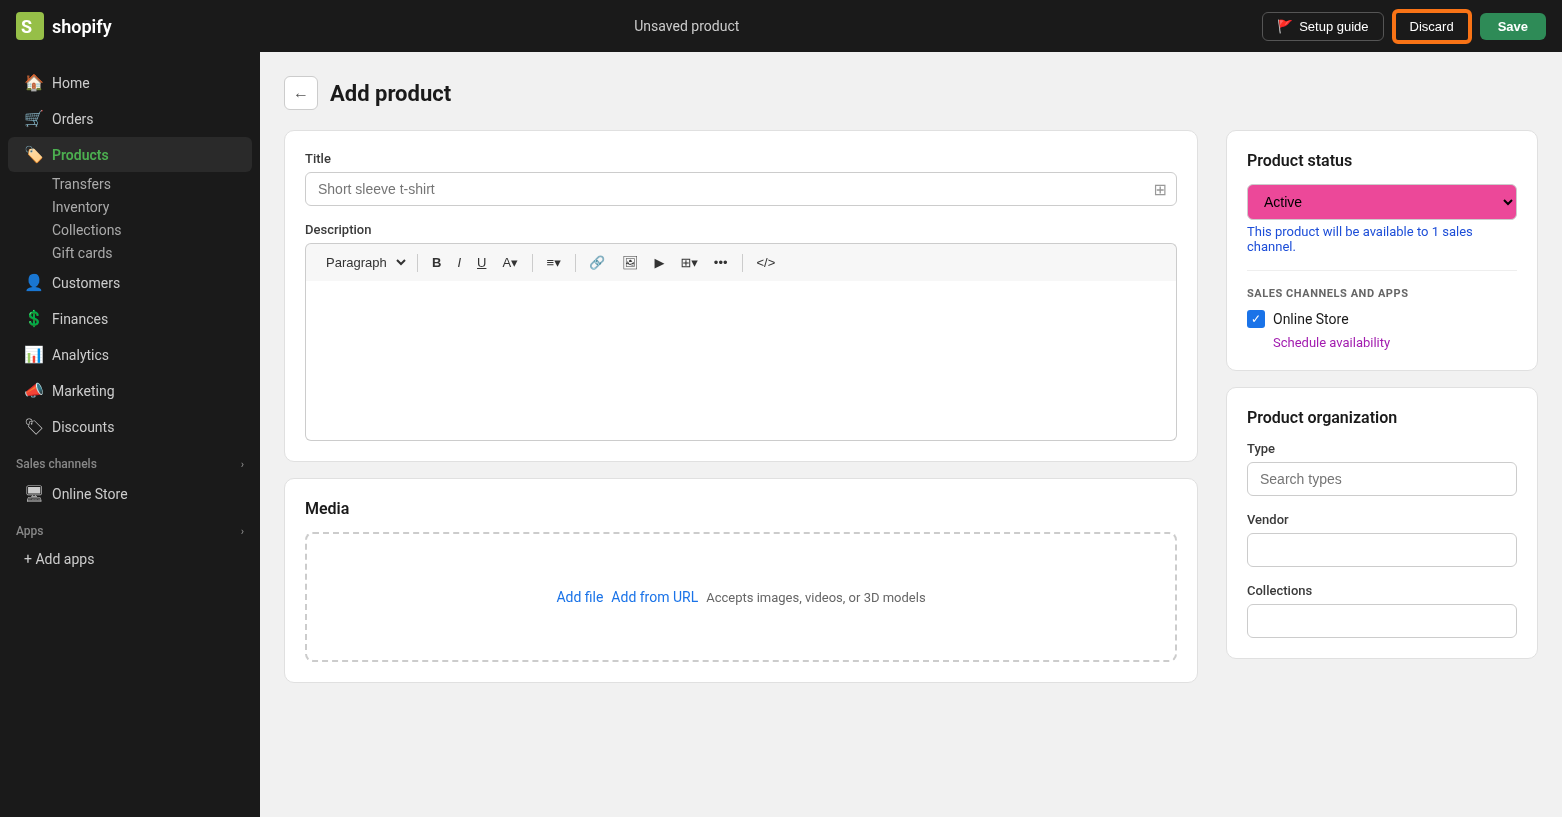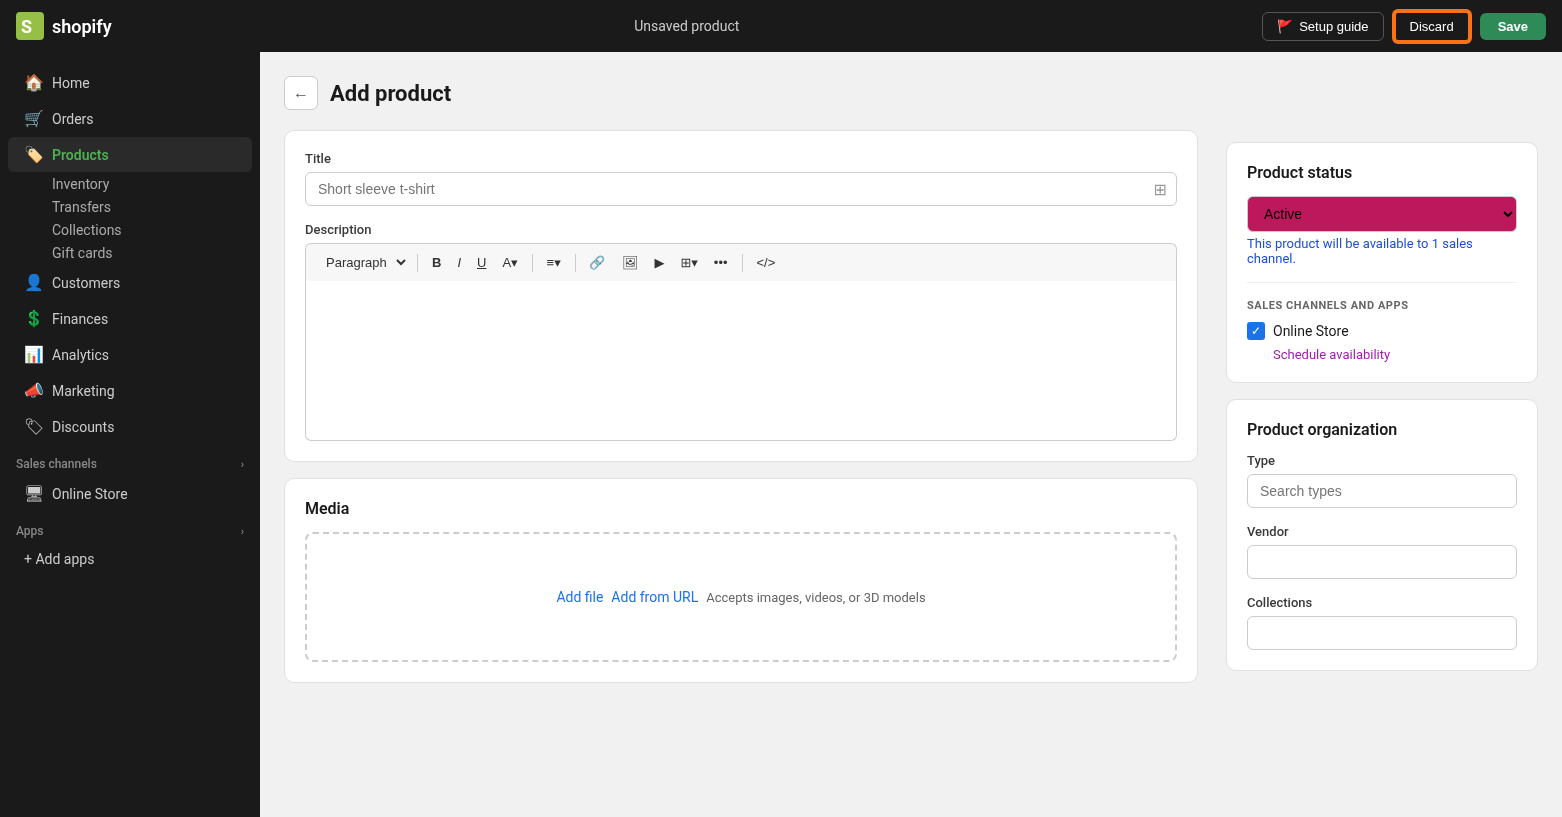--- a/index.html
+++ b/index.html
@@ -53,21 +53,21 @@
     
     .main { margin-left: 260px; flex: 1; padding: 24px 24px; }
     .page-header { display: flex; align-items: center; gap: 12px; margin-bottom: 20px; }
     .back-btn {
       border: 1px solid #ccc; background: #fff; border-radius: 6px;
       width: 34px; height: 34px; display: flex; align-items: center; justify-content: center;
       cursor: pointer; font-size: 16px; color: #555;
     }
     .page-title { font-size: 22px; font-weight: 700; color: #1a1a1a; }
 
-    .content-area { display: flex; gap: 20px; align-items: center; }
+    .content-area { display: flex; gap: 20px; align-items: flex-start; }
     .main-col { flex: 1; display: flex; flex-direction: column; gap: 16px; }
     .side-col { width: 320px; min-width: 320px; display: flex; flex-direction: column; gap: 16px; padding-left: 8px; }
 
     
     .card { background: #fff; border-radius: 10px; border: 1px solid #e0e0e0; padding: 20px; }
     .card-title { font-size: 16px; font-weight: 600; margin-bottom: 14px; }
 
     .field-label { font-size: 13px; font-weight: 500; color: #3a3a3a; margin-bottom: 6px; }
     input[type="text"], input[type="search"] {
       width: 100%; border: 1px solid #ccc; border-radius: 6px;
@@ -103,21 +103,21 @@
       min-height: 130px; display: flex; 
       align-items: center; justify-content: center; gap: 8px; color: #555;
     }
     .media-links { display: flex; gap: 8px; }
     .media-link { color: #1a73e8; cursor: pointer; font-size: 14px; text-decoration: none; }
     .media-hint { font-size: 13px; color: #666; }
 
     
     .status-select {
       width: 100%; border: 1px solid #ccc; border-radius: 6px;
-      padding: 8px 12px; font-size: 14px; background: #be185d; cursor: pointer; outline: none;
+      padding: 8px 12px; font-size: 14px; background: #ec4899; cursor: pointer; outline: none;
       appearance: auto;
     }
     .status-hint { font-size: 13px; color: #1d4ed8; margin-top: 4px; }
 
     .section-label-sm { font-size: 11px; font-weight: 700; color: #666; letter-spacing: 0.05em; text-transform: uppercase; margin-bottom: 10px; }
 
     .channel-row { display: flex; align-items: center; gap: 8px; margin-bottom: 6px; }
     .checkbox-blue {
       width: 18px; height: 18px; background: #1a73e8; border-radius: 3px;
       display: flex; align-items: center; justify-content: center; color: #fff; font-size: 12px; cursor: pointer; flex-shrink: 0;
@@ -158,22 +158,22 @@
       <span>Home</span>
     </div>
     <div class="sidebar-item">
       <span class="icon">🛒</span>
       <span>Orders</span>
     </div>
     <div class="sidebar-item active active-green">
       <span class="icon">🏷️</span>
       <span>Products</span>
     </div>
+    <div class="sidebar-sub">Transfers</div>
     <div class="sidebar-sub">Inventory</div>
-    <div class="sidebar-sub">Transfers</div>
     <div class="sidebar-sub">Collections</div>
     <div class="sidebar-sub">Gift cards</div>
     <div class="sidebar-item">
       <span class="icon">👤</span>
       <span>Customers</span>
     </div>
     <div class="sidebar-item">
       <span class="icon">💲</span>
       <span>Finances</span>
     </div>

